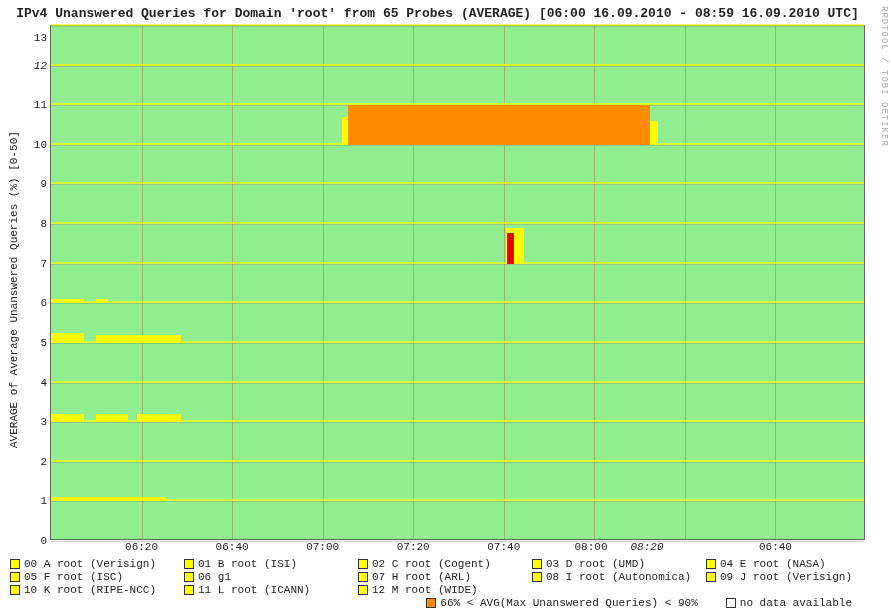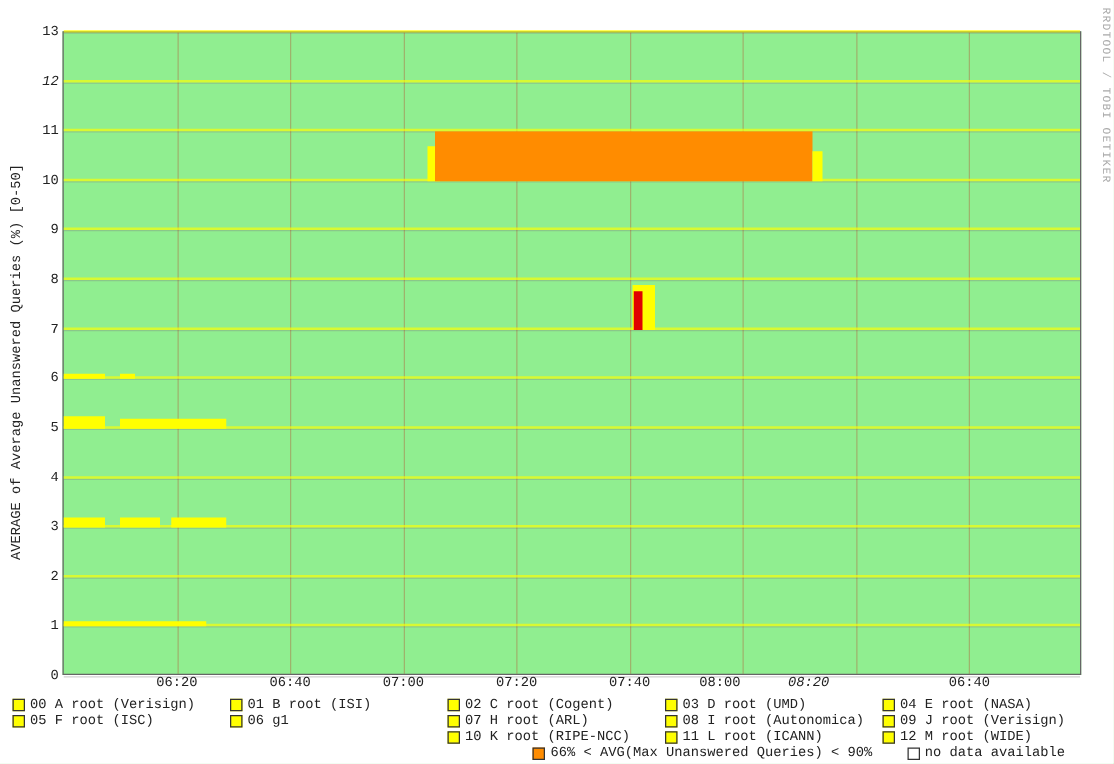--- a/index.html
+++ b/index.html
@@ -115,21 +115,20 @@
     left: 10px;
     top: 558px;
     width: 870px;
     font-size: 11px;
     color: #222;
   }
   .legend-row {
     display: flex;
     flex-wrap: nowrap;
     margin-bottom: 1px;
-    justify-content: flex-end;
   }
   .legend-item {
     display: flex;
     align-items: center;
     width: 174px;
     white-space: nowrap;
   }
   .swatch {
     width: 10px;
     height: 10px;
@@ -141,20 +140,21 @@
     display: flex;
     margin-top: 1px;
     justify-content: flex-end;
   }
   .legend-bottom-row .legend-item { width: auto; margin-right: 28px; }
 </style>
 </head>
 <body>
 
 <div class="chart-wrap">
+  <div class="title">IPv4 Unanswered Queries for Domain 'root' from 65 Probes (AVERAGE)  [06:00 16.09.2010 - 08:59 16.09.2010 UTC]</div>
   <div class="vert-credit">RRDTOOL / TOBI OETIKER</div>
   <div class="ylabel">AVERAGE of Average Unanswered Queries (%) [0-50]</div>
 
   <div class="plot" id="plot">
       <div class="grid-h" style="top: 515px;"></div>
       <div class="ytick" style="top: 515px;">0</div>
       <div class="grid-h" style="top: 475.385px;"></div>
       <div class="ytick" style="top: 475.385px;">1</div>
       <div class="grid-h" style="top: 435.769px;"></div>
       <div class="ytick" style="top: 435.769px;">2</div>
@@ -172,32 +172,32 @@
       <div class="ytick" style="top: 198.077px;">8</div>
       <div class="grid-h" style="top: 158.462px;"></div>
       <div class="ytick" style="top: 158.462px;">9</div>
       <div class="grid-h" style="top: 118.846px;"></div>
       <div class="ytick" style="top: 118.846px;">10</div>
       <div class="grid-h" style="top: 79.2308px;"></div>
       <div class="ytick" style="top: 79.2308px;">11</div>
       <div class="grid-h" style="top: 39.6154px;"></div>
       <div class="ytick" style="top: 39.6154px; font-style: italic;">12</div>
       <div class="grid-h" style="top: 0px;"></div>
-      <div class="ytick" style="top: 0px;">13</div>
+      <div class="ytick" style="top: 12px;">13</div>
       <div class="xtick" style="left: 90.5556px;">06:20</div>
       <div style="position: absolute; left: 90.5556px; top: 0px; width: 1px; height: 100%; background: rgba(200, 0, 0, 0.25);"></div>
       <div class="xtick" style="left: 181.111px;">06:40</div>
       <div style="position: absolute; left: 181.111px; top: 0px; width: 1px; height: 100%; background: rgba(200, 0, 0, 0.25);"></div>
       <div class="xtick" style="left: 271.667px;">07:00</div>
       <div style="position: absolute; left: 271.667px; top: 0px; width: 1px; height: 100%; background: rgba(200, 0, 0, 0.25);"></div>
       <div class="xtick" style="left: 362.222px;">07:20</div>
       <div style="position: absolute; left: 362.222px; top: 0px; width: 1px; height: 100%; background: rgba(200, 0, 0, 0.25);"></div>
       <div class="xtick" style="left: 452.778px;">07:40</div>
       <div style="position: absolute; left: 452.778px; top: 0px; width: 1px; height: 100%; background: rgba(200, 0, 0, 0.25);"></div>
-      <div class="xtick" style="left: 525px;">08:00</div>
+      <div class="xtick" style="left: 540px;">08:00</div>
       <div style="position: absolute; left: 543.333px; top: 0px; width: 1px; height: 100%; background: rgba(200, 0, 0, 0.25);"></div>
       <div class="xtick" style="left: 596px; font-style: italic;">08:20</div>
       <div style="position: absolute; left: 633.889px; top: 0px; width: 1px; height: 100%; background: rgba(200, 0, 0, 0.25);"></div>
       <div class="xtick" style="left: 724.444px;">06:40</div>
       <div style="position: absolute; left: 724.444px; top: 0px; width: 1px; height: 100%; background: rgba(200, 0, 0, 0.25);"></div>
       <div class="band" style="top: 473.385px; height: 2px;"></div>
       <div class="blip" style="left: 0px; width: 114.1px; top: 470.631px; height: 4.75385px;"></div>
       <div class="band" style="top: 433.769px; height: 2px;"></div>
       <div class="band" style="top: 394.154px; height: 2px;"></div>
       <div class="blip" style="left: 0px; width: 32.6px; top: 388.231px; height: 7.92308px;"></div>

